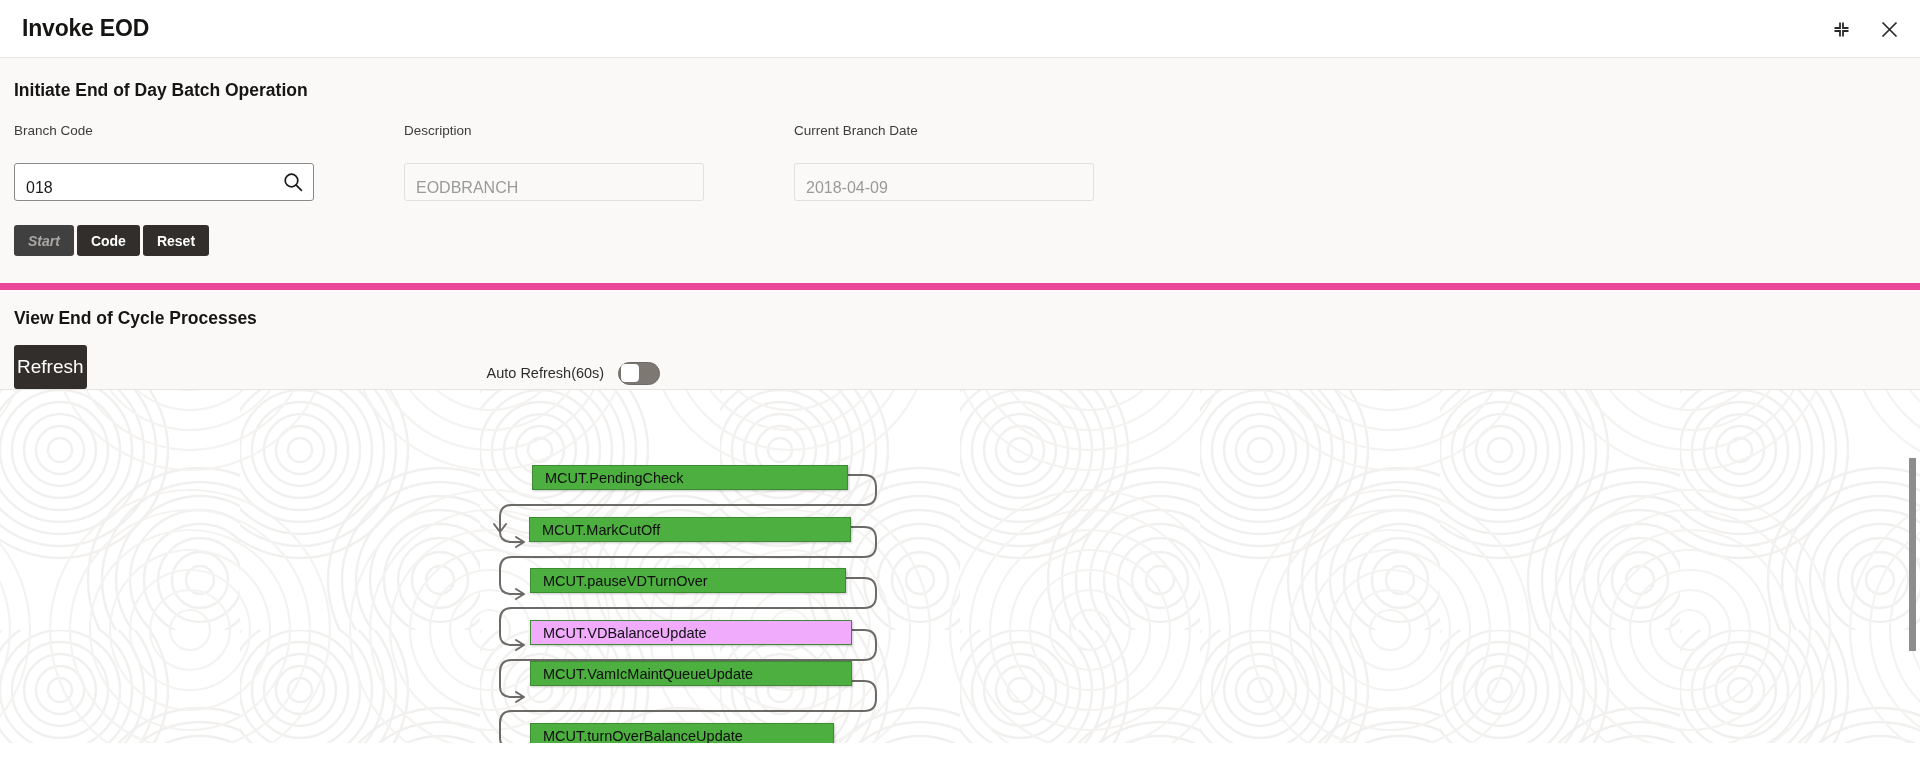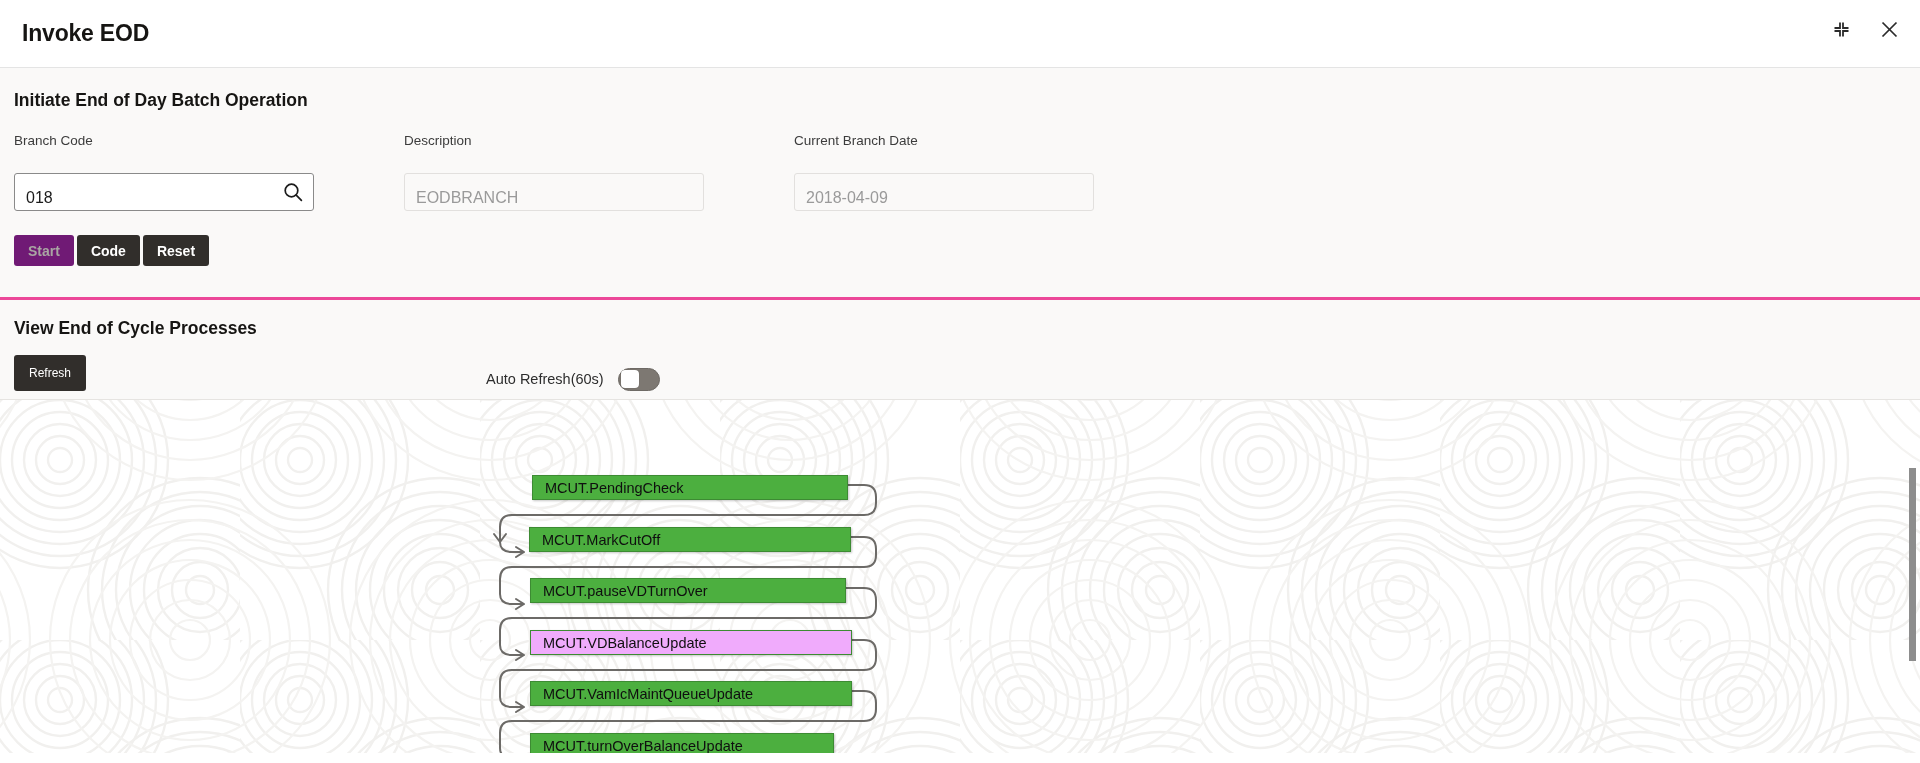--- a/index.html
+++ b/index.html
@@ -16,21 +16,21 @@
     position: relative;
     width: 1920px;
     height: 763px;
     background: #ffffff;
     overflow: hidden;
   }
 
   
   .titlebar {
     position: relative;
-    height: 68px;
+    height: 58px;
     background: #ffffff;
     border-bottom: 1px solid #e4e4e4;
     display: flex;
     align-items: center;
     padding: 0 22px;
   }
   .titlebar-title {
     font-size: 23px;
     font-weight: bold;
     color: #161513;
@@ -50,21 +50,21 @@
     cursor: pointer;
     color: #2b2b2b;
     background: transparent;
     border: none;
   }
 
   
   .panel-top {
     background: #faf9f8;
     padding: 22px 14px 0 14px;
-    border-bottom: 3px solid #ec4899;
+    border-bottom: 7px solid #ec4899;
     height: 232px;
   }
   .section-head {
     font-size: 17.5px;
     font-weight: bold;
     color: #161513;
     margin: 0 0 22px 0;
   }
   .field-row {
     display: flex;
@@ -128,23 +128,24 @@
     border: none;
     border-radius: 3px;
     font-size: 14px;
     font-weight: bold;
     font-family: "Liberation Sans", sans-serif;
     cursor: pointer;
     background: #312e2b;
     color: #ffffff;
   }
   .btn.disabled {
-    background: #701a75;
+    background: #404040;
     color: #a9a6a3;
     cursor: default;
+    font-style: italic;
   }
 
   
   .panel-cycle {
     background: #faf9f8;
     padding: 18px 14px 14px 14px;
     height: 100px;
     position: relative;
     border-bottom: 1px solid #e6e4e1;
   }
@@ -152,27 +153,27 @@
     font-size: 17.5px;
     font-weight: bold;
     color: #161513;
     margin: 0 0 16px 0;
   }
   .cycle-controls {
     display: flex;
     align-items: center;
   }
   .btn-refresh {
-    height: 36px;
-    padding: 0 15px;
+    height: 44px;
+    padding: 0 3px;
     background: #312e2b;
     color: #fff;
     border: none;
     border-radius: 3px;
-    font-size: 12px;
+    font-size: 19px;
     font-family: "Liberation Sans", sans-serif;
     cursor: pointer;
   }
   .autorefresh {
     display: flex;
     align-items: center;
     gap: 14px;
     margin-left: 400px;
     margin-top: 12px;
   }
@@ -399,21 +400,21 @@
         </div>
         <div class="node" style="left: 529px; top: 127px; width: 322px; background: rgb(76, 175, 63); border-color: rgb(61, 139, 51); text-align: center;">
           <span>MCUT.MarkCutOff</span>
         </div>
         <div class="node" style="left: 530px; top: 178px; width: 316px; background: rgb(76, 175, 63); border-color: rgb(61, 139, 51);">
           <span>MCUT.pauseVDTurnOver</span>
         </div>
         <div class="node" style="left: 530px; top: 230px; width: 322px; background: #f0abfc; border-color: rgb(61, 139, 51);">
           <span>MCUT.VDBalanceUpdate</span>
         </div>
-        <div class="node" style="left: 530px; top: 281px; width: 322px; background: rgb(76, 175, 63); border-color: rgb(61, 139, 51);">
+        <div class="node" style="left: 530px; top: 271px; width: 322px; background: rgb(76, 175, 63); border-color: rgb(61, 139, 51);">
           <span>MCUT.VamIcMaintQueueUpdate</span>
         </div>
         <div class="node" style="left: 530px; top: 333px; width: 304px; background: rgb(76, 175, 63); border-color: rgb(61, 139, 51);">
           <span>MCUT.turnOverBalanceUpdate</span>
         </div>
       </div>
 
     <div class="vscroll">
       <div class="thumb" id="scroll-thumb" style="top: 68px; height: 193px;"></div>
     </div>

